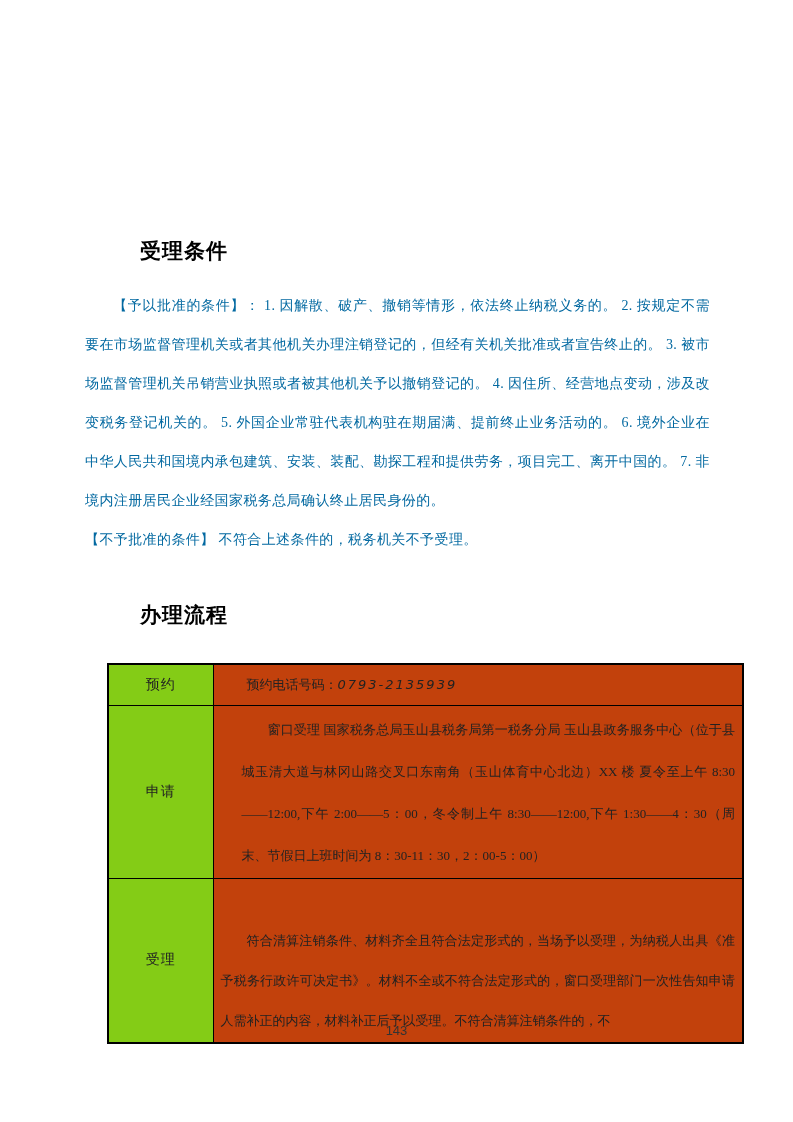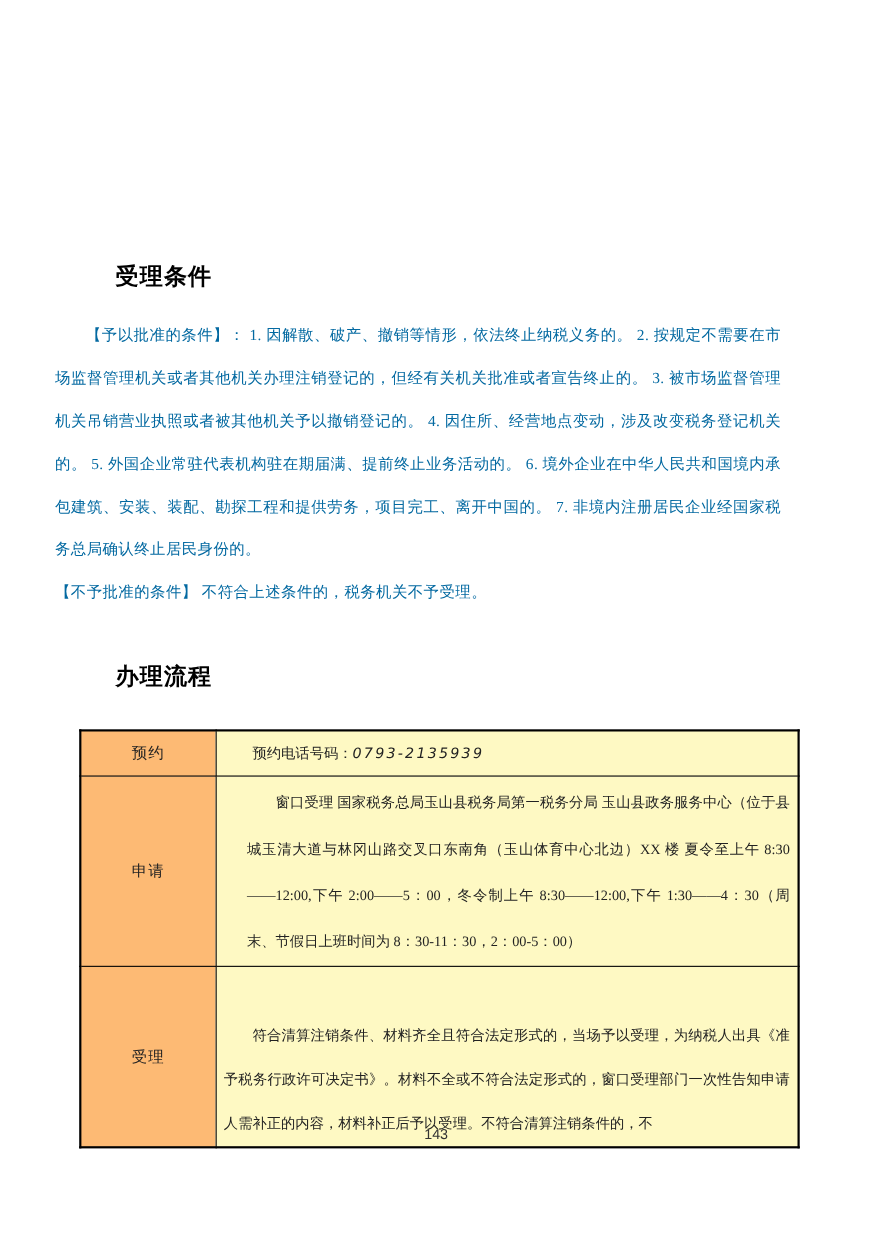--- a/index.html
+++ b/index.html
@@ -5,21 +5,21 @@
   html, body { margin: 0; padding: 0; background: #888; }
   .page {
     position: relative;
     width: 793px;
     height: 1122px;
     margin: 0 auto;
     background: #ffffff;
     font-family: "Liberation Serif", "DejaVu Serif", serif;
     color: #1f1f1f;
     box-sizing: border-box;
-    padding: 0 83px 0 50px;
+    padding: 0 83px 0 85px;
     overflow: hidden;
   }
   .section-heading {
     font-size: 21px;
     font-weight: bold;
     color: #000;
     margin: 0 0 0 55px;
     letter-spacing: 1px;
     line-height: 27px;
   }
@@ -41,30 +41,30 @@
     width: 571px;
     table-layout: fixed;
     border: 2px solid #000;
   }
   .process-table td {
     border: 1px solid #000;
     vertical-align: middle;
     box-sizing: border-box;
   }
   .label-cell {
-    width: 123px;
-    background: #fdba74;
+    width: 105px;
+    background: #84cc16;
     text-align: center;
     font-size: 14px;
     color: #222;
     letter-spacing: 1px;
   }
   .content-cell {
     width: 530px;
-    background: #fef9c3;
+    background: #c2410c;
     vertical-align: middle;
   }
   .cell-text {
     font-size: 13px;
     line-height: 42px;
     text-align: justify;
     margin: 0;
     padding: 0 6px;
     color: #222;
     text-indent: 2em;

